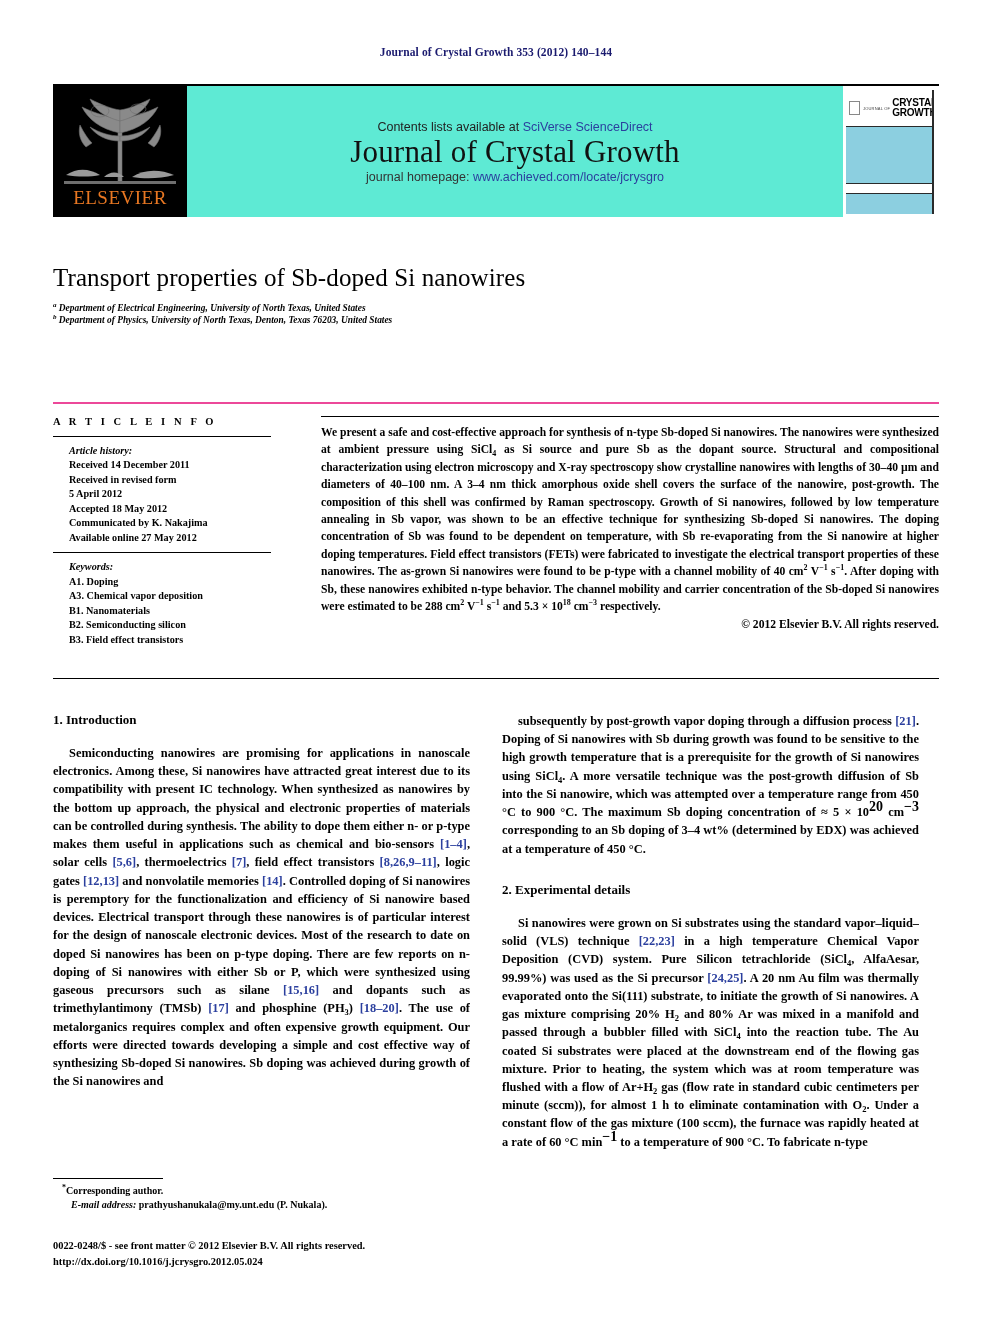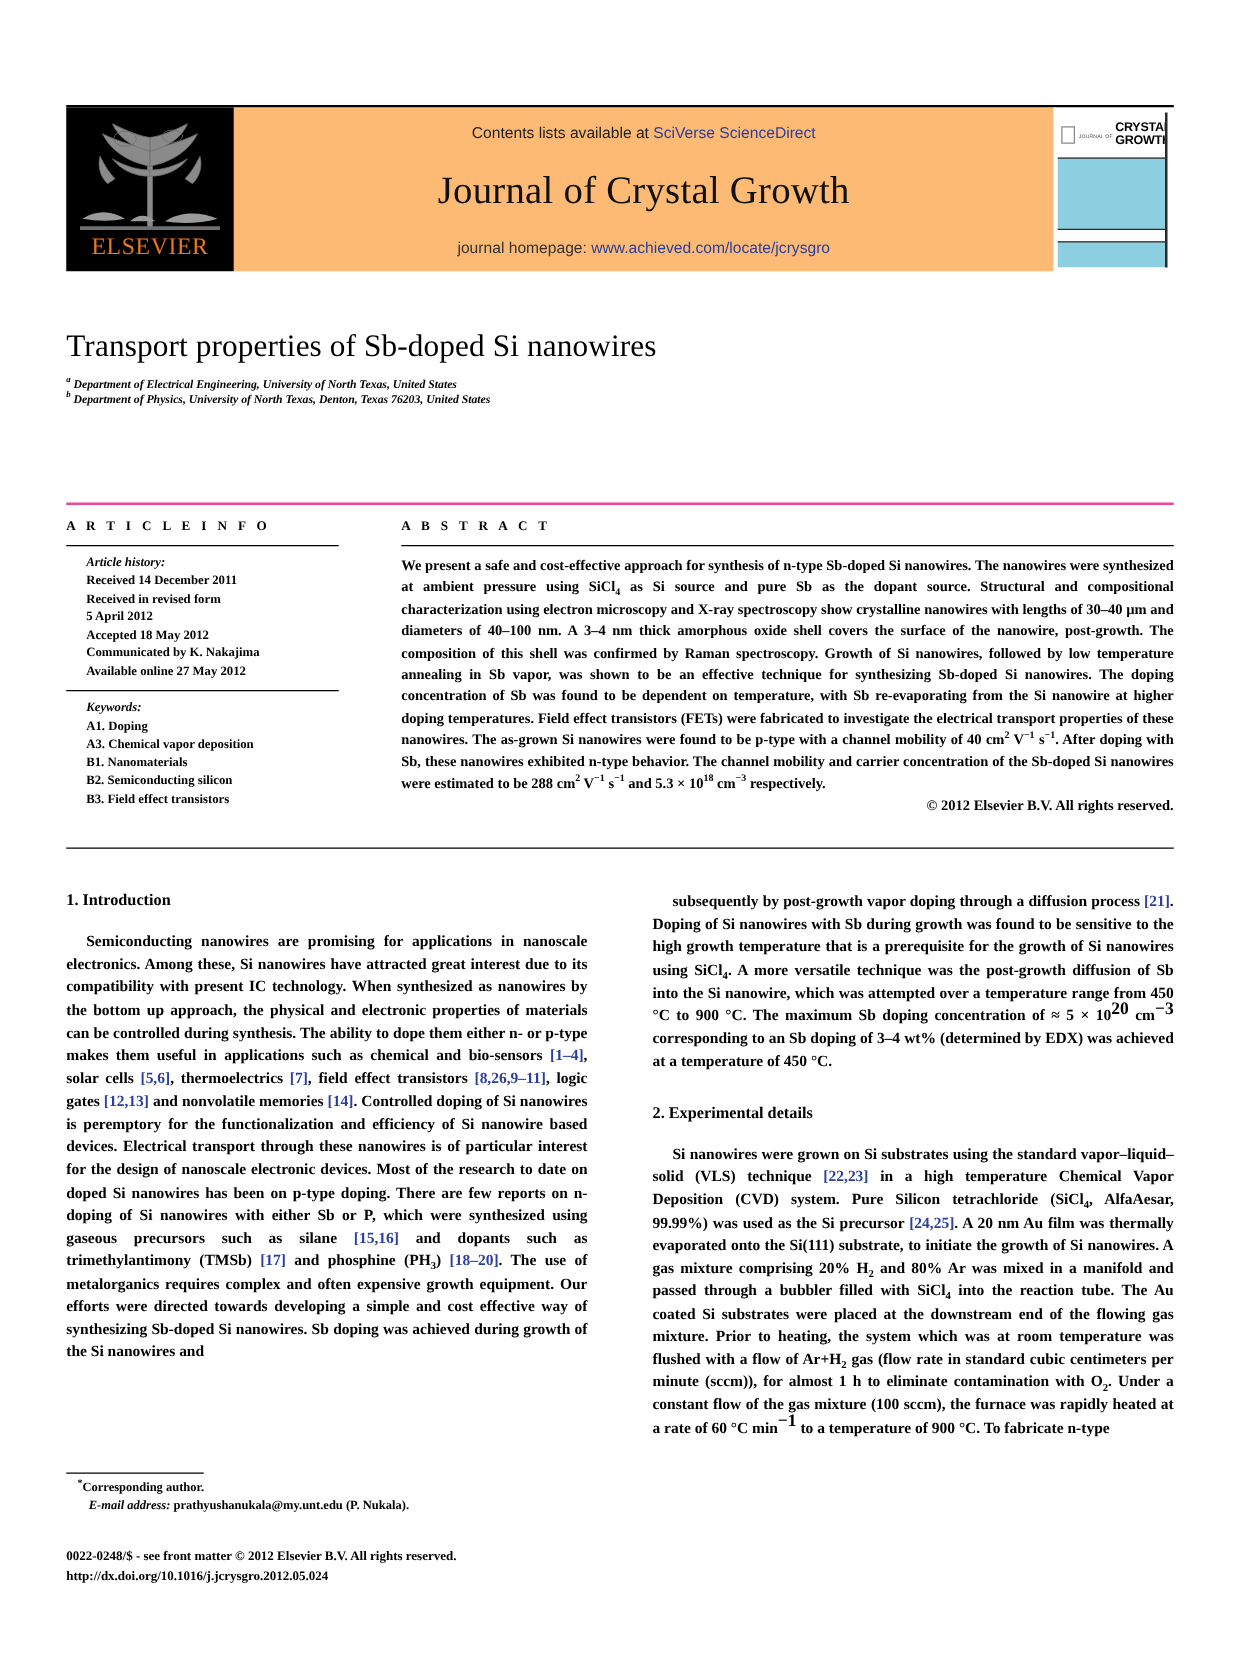--- a/index.html
+++ b/index.html
@@ -70,24 +70,24 @@
     font-family: "Liberation Serif", serif;
     font-size: 19px;
     letter-spacing: 0.5px;
     color: #E87722;
     line-height: 1;
     margin-top: -1px;
     font-weight: normal;
   }
   .masthead-center {
     flex: 1 1 auto;
-    background: #fdba74;
+    background: #5eead4;
     display: flex;
     flex-direction: column;
-    justify-content: space-between;
+    justify-content: center;
     align-items: center;
     padding: 13px 0 12px 0;
     box-sizing: border-box;
   }
   .contents-line {
     font-family: "Liberation Sans", sans-serif;
     font-size: 12.5px;
     color: #222;
   }
   .contents-line .link {
@@ -294,21 +294,21 @@
     position: absolute;
     left: 53px;
     top: 712px;
     width: 886px;
     display: flex;
   }
   .bcol {
     width: 417px;
     flex: 0 0 417px;
   }
-  .bcol.left { margin-right: 52px; }
+  .bcol.left { margin-right: 32px; }
   .sec-heading {
     font-family: "Liberation Serif", serif;
     font-weight: bold;
     font-size: 13px;
     margin: 0 0 16px 0;
     color: #000;
   }
   .sec-heading.spaced-top { margin-top: 24px; }
   p.body-p {
     font-family: "Liberation Serif", serif;
@@ -358,20 +358,21 @@
     line-height: 1.5;
     font-weight: bold;
     color: #000;
   }
 </style>
 </head>
 <body>
 
 <div class="page">
 
+  <div class="running-head">Journal of Crystal Growth 353 (2012) 140–144</div>
 
   <div class="masthead">
     <div class="masthead-inner">
 
       <div class="elsevier-logo">
         <svg class="tree-wrap" viewBox="0 0 120 98">
           <g fill="#8a8a8a" stroke="#6f6f6f" stroke-width="0.6">
             <path d="M58 92 L58 40 L62 40 L62 92 Z"></path>
             <path d="M60 42 C40 38 28 28 22 16 C34 22 48 26 60 28 Z"></path>
             <path d="M60 42 C80 38 92 28 98 16 C86 22 72 26 60 28 Z"></path>
@@ -450,21 +451,20 @@
         <div class="ital">Keywords:</div>
         <div>A1. Doping</div>
         <div>A3. Chemical vapor deposition</div>
         <div>B1. Nanomaterials</div>
         <div>B2. Semiconducting silicon</div>
         <div>B3. Field effect transistors</div>
       </div>
     </div>
 
     <div class="col-abs">
-      <div class="sec-label">A B S T R A C T</div>
       <div class="rule"></div>
       <div class="abs-body">We present a safe and cost-effective approach for synthesis of n-type Sb-doped Si nanowires. The nanowires were synthesized at ambient pressure using SiCl<sub>4</sub> as Si source and pure Sb as the dopant source. Structural and compositional characterization using electron microscopy and X-ray spectroscopy show crystalline nanowires with lengths of 30–40 µm and diameters of 40–100 nm. A 3–4 nm thick amorphous oxide shell covers the surface of the nanowire, post-growth. The composition of this shell was confirmed by Raman spectroscopy. Growth of Si nanowires, followed by low temperature annealing in Sb vapor, was shown to be an effective technique for synthesizing Sb-doped Si nanowires. The doping concentration of Sb was found to be dependent on temperature, with Sb re-evaporating from the Si nanowire at higher doping temperatures. Field effect transistors (FETs) were fabricated to investigate the electrical transport properties of these nanowires. The as-grown Si nanowires were found to be p-type with a channel mobility of 40 cm<sup>2</sup> V<sup>−1</sup> s<sup>−1</sup>. After doping with Sb, these nanowires exhibited n-type behavior. The channel mobility and carrier concentration of the Sb-doped Si nanowires were estimated to be 288 cm<sup>2</sup> V<sup>−1</sup> s<sup>−1</sup> and 5.3 × 10<sup>18</sup> cm<sup>−3</sup> respectively.</div>
       <div class="copyright-line">© 2012 Elsevier B.V. All rights reserved.</div>
     </div>
 
   </div>
 
   <div class="divider-bottom"></div>
 
   <div class="body-cols">

